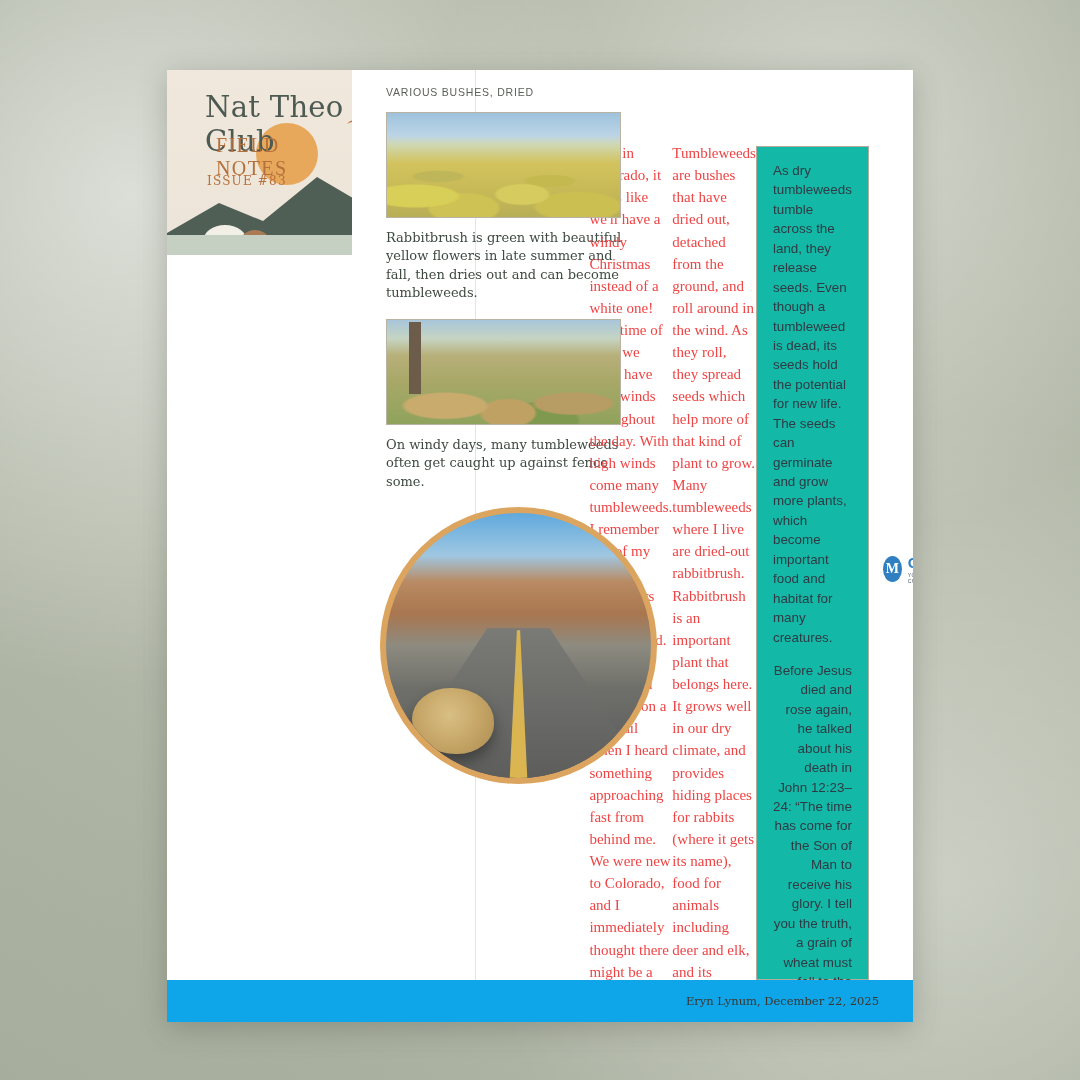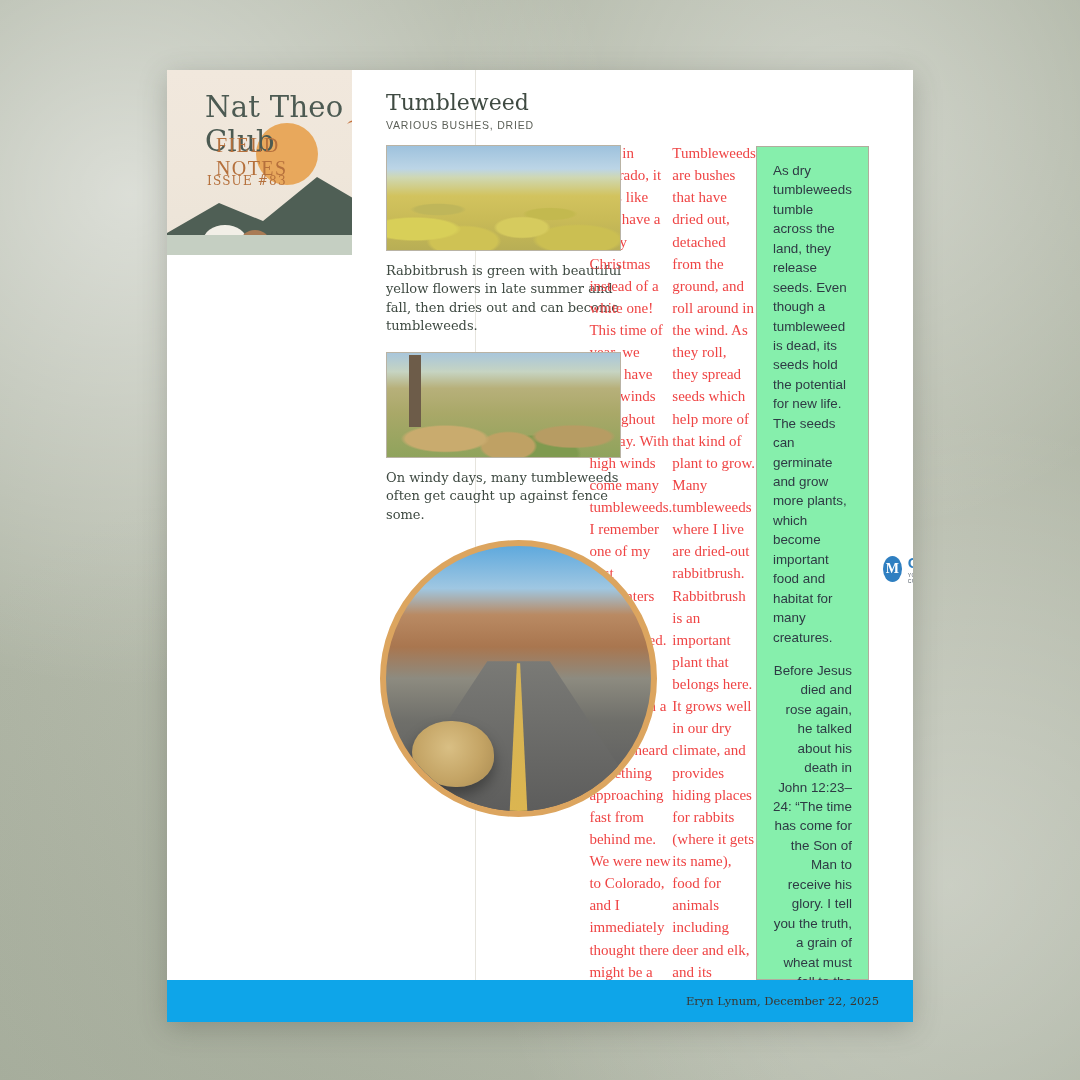--- a/index.html
+++ b/index.html
@@ -240,21 +240,21 @@
   }
   .body-p {
     font-family: Liberation Serif, serif;
     font-size: 15px;
     line-height: 1.475;
     color: #ef4444;
     margin: 0 0 16px 0;
   }
   .callout {
     border: 1px solid #b2ac9d;
-    background: #86efac;
+    background: #14b8a6;
     padding: 14px 16px 14px 16px;
     margin-top: 4px;
   }
   .callout p {
     font-family: "Liberation Sans", sans-serif;
     font-size: 13.4px;
     line-height: 1.45;
     color: #2e3a44;
     margin: 0 0 14px 0;
   }
@@ -388,21 +388,20 @@
           <ellipse cx="36" cy="32" rx="22" ry="16" fill="#f2efe7"></ellipse>
           <ellipse cx="66" cy="34" rx="15" ry="13" fill="#a97b55"></ellipse>
         </svg>
         <div class="fg-band"></div>
         <div class="mast-title">Nat Theo Club</div>
         <div class="mast-sub">FIELD NOTES</div>
         <div class="mast-issue">ISSUE #83</div>
       </div>
 
       <div class="left-inner">
-        <div class="spec-name">Tumbleweed</div>
         <div class="spec-sub">VARIOUS BUSHES, DRIED</div>
 
         <div class="photo first"></div>
         <div class="caption">Rabbitbrush is green with beautiful yellow flowers in late summer and fall, then dries out and can become tumbleweeds.</div>
 
         <div class="photo second">
           <div class="post"></div>
         </div>
         <div class="caption">On windy days, many tumbleweeds often get caught up against fence some.</div>
 

